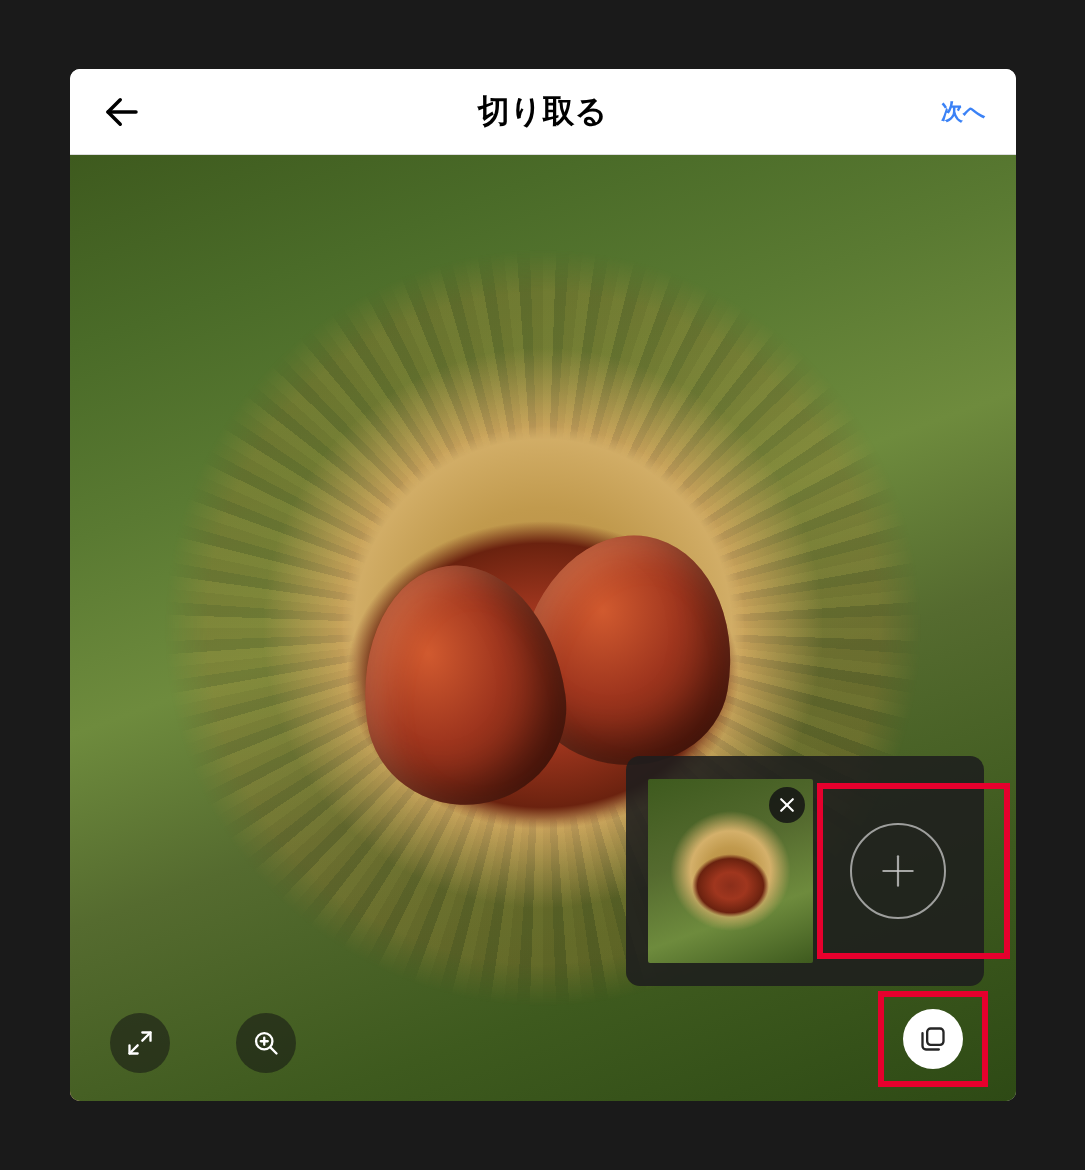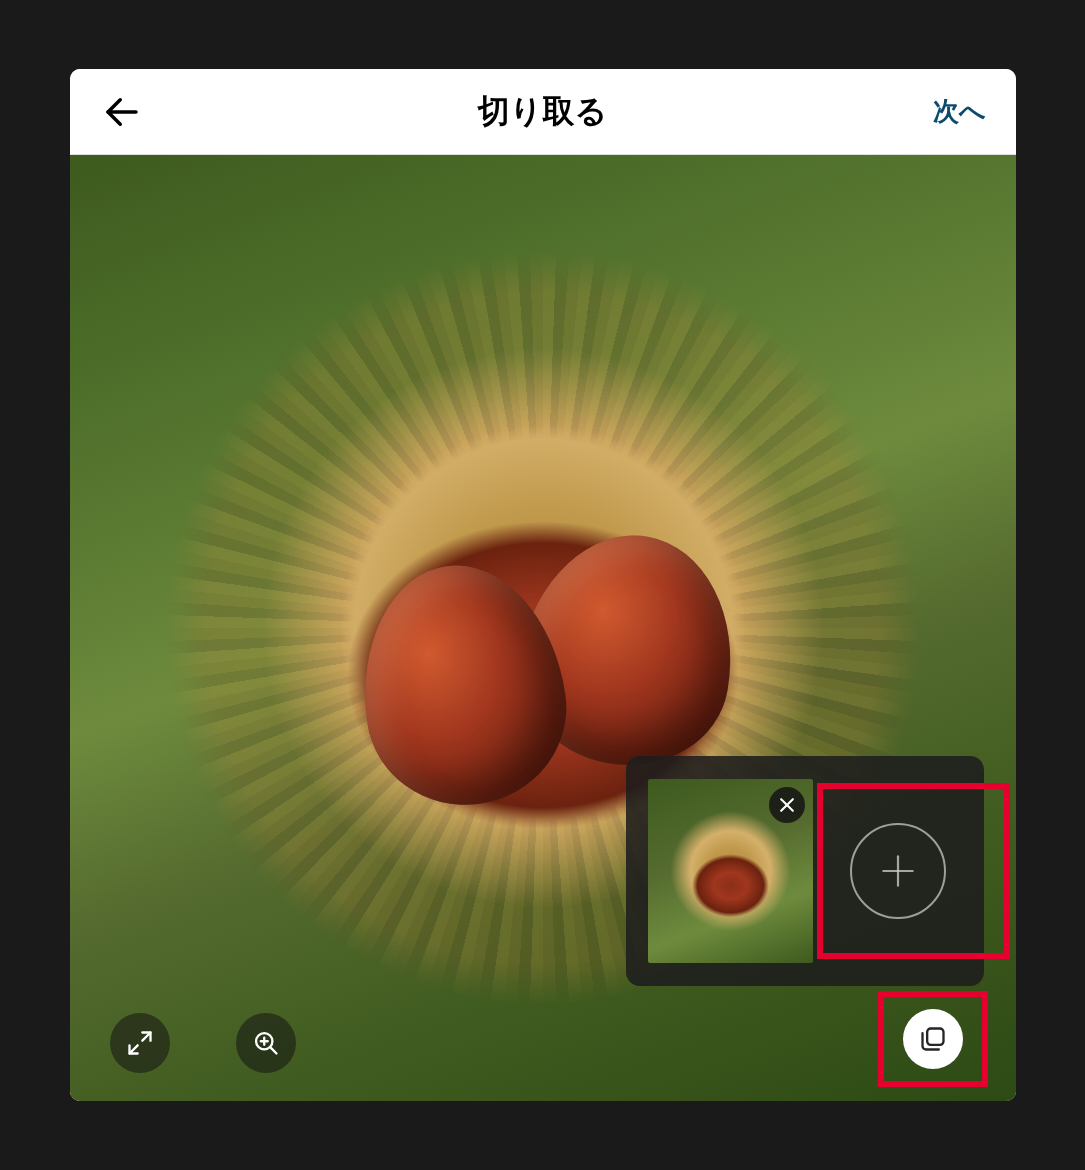--- a/index.html
+++ b/index.html
@@ -45,23 +45,23 @@
     }
     .header-title {
       font-size: 32px;
       font-weight: 600;
       color: #000;
       position: absolute;
       left: 50%;
       transform: translateX(-50%);
     }
     .next-btn {
-      font-size: 26px;
+      font-size: 22px;
       font-weight: 600;
-      color: #0c4a6e;
+      color: #3b82f6;
       cursor: pointer;
     }
     .canvas {
       flex: 1;
       position: relative;
       background: linear-gradient(135deg, #6b7e3a 0%, #7a8b45 10%, #8a6b3a 30%, #a67c3c 50%, #8b5a2b 70%, #6e8b3d 90%, #556b2f 100%);
       overflow: hidden;
     }
     .photo-sim {
       position: absolute;

